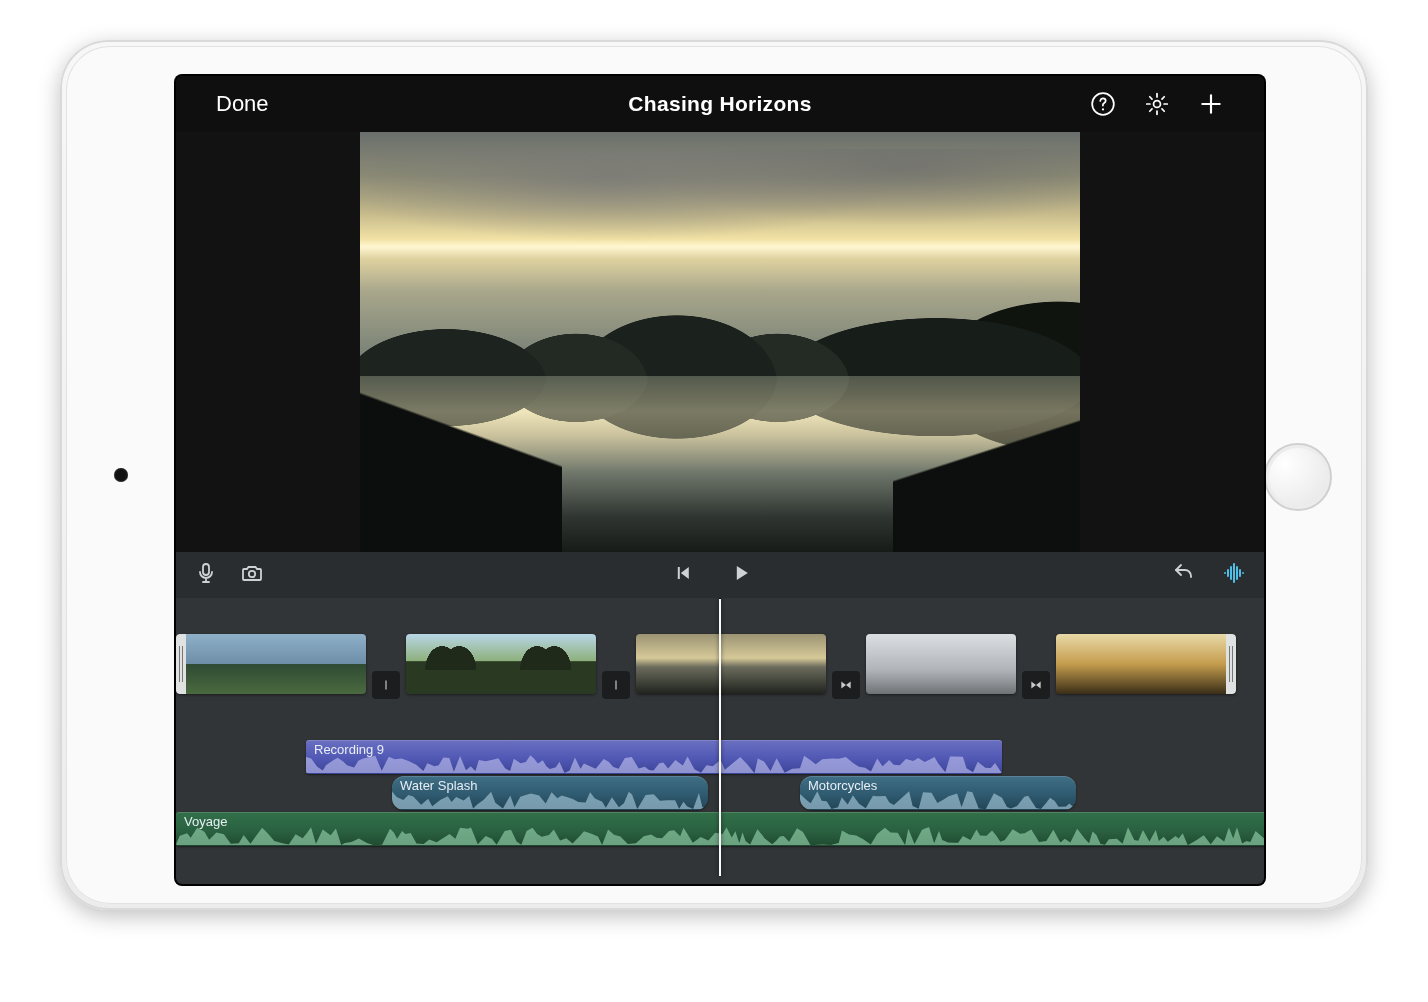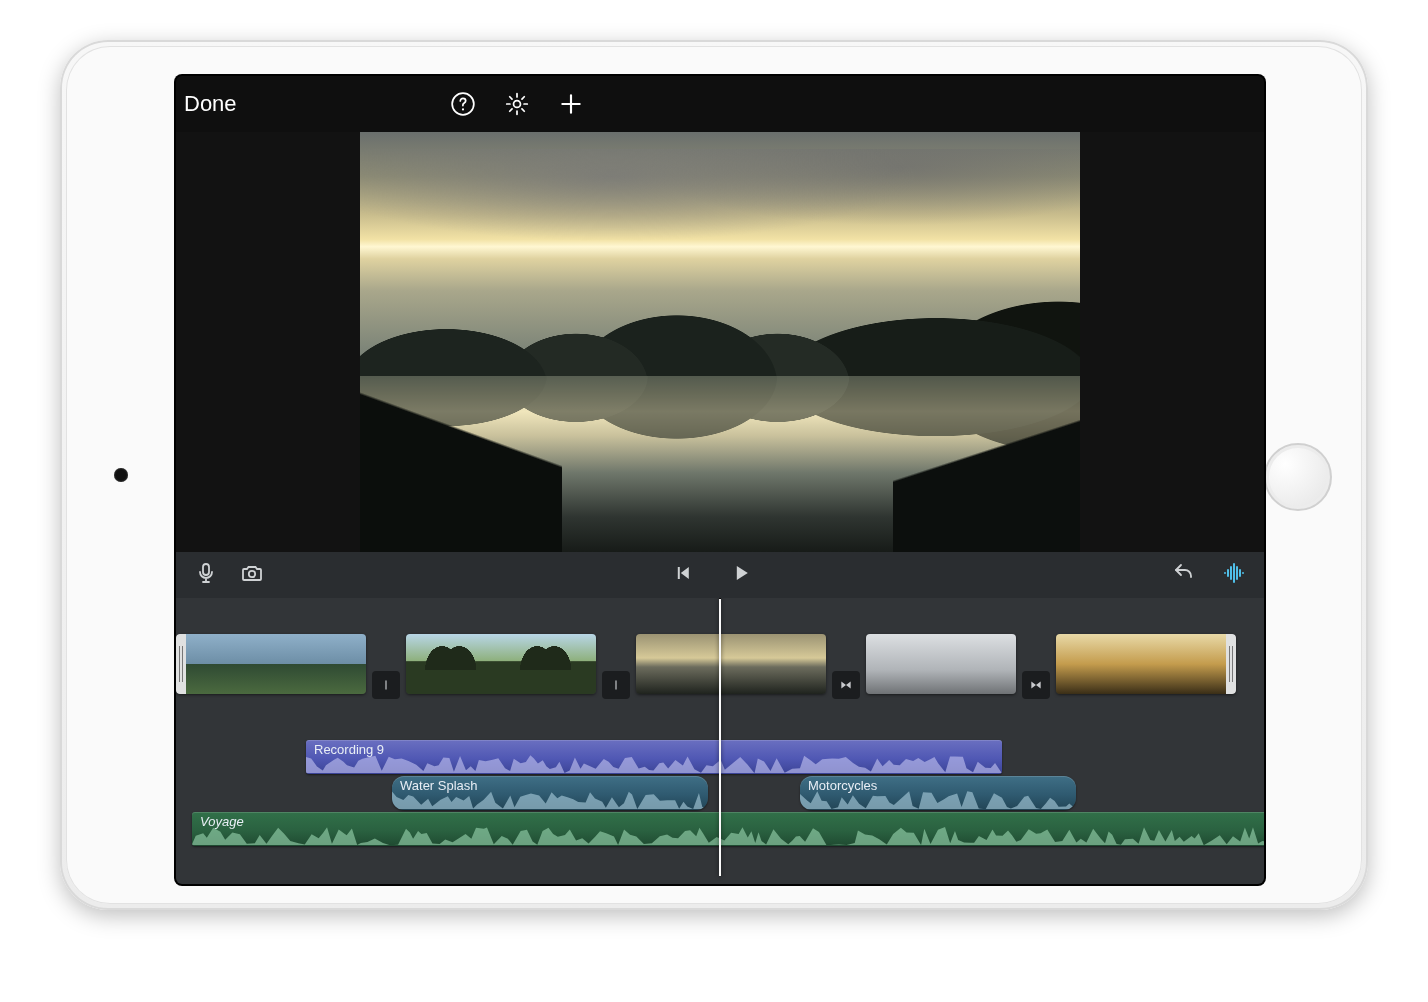--- a/index.html
+++ b/index.html
@@ -61,21 +61,21 @@
     overflow: hidden;
     box-shadow: 0 0 0 2px #000;
   }
   
   .nav {
     height: 56px;
     background: #0f0f0f;
     color: #fff;
     display: flex;
     align-items: center;
-    padding: 0 8px;
+    padding: 0 40px;
   }
   .nav .title-area { flex: 1; text-align: center; font-size: 21px; font-weight: 600; letter-spacing: .3px; }
   .nav .left-area { width: 200px; font-size: 22px; font-weight: 400; }
   .nav .right-area { width: 200px; display:flex; justify-content:flex-end; gap:28px; align-items:center; }
   .nav .icon-btn { color: #fff; display:flex; align-items:center; justify-content:center; }
   .nav svg { width: 26px; height: 26px; }
   
   .viewer {
     height: 420px;
     background: #121212;
@@ -264,20 +264,23 @@
   <div class="device-inner" data-interactable="false">
     <div class="camera-dot" data-interactable="false"></div>
     <div class="home-button" data-interactable="true"></div>
 
     <div class="screen" data-interactable="false">
 
       <div class="nav" data-interactable="false">
         <div class="left-area">
           <span data-interactable="true">Done</span>
         </div>
+        <div class="title-area">
+          <span data-interactable="false">Chasing Horizons</span>
+        </div>
         <div class="right-area">
           <span class="icon-btn" data-interactable="true">
             <svg viewBox="0 0 24 24" fill="none" stroke="currentColor" stroke-width="1.6">
                 <circle cx="12" cy="12" r="10"></circle>
                 <path d="M9.5 9.2c0-1.4 1.1-2.4 2.5-2.4s2.5 1 2.5 2.3c0 1-.6 1.6-1.6 2.2-.8.5-1 .9-1 1.7v.4" stroke-linecap="round"></path>
                 <circle cx="12" cy="17" r="1" fill="currentColor" stroke="none"></circle>
               </svg>
           </span>
           <span class="icon-btn" data-interactable="true">
             <svg viewBox="0 0 24 24" fill="none" stroke="currentColor" stroke-width="1.6">
@@ -413,21 +416,21 @@
                   <svg viewBox="0 0 300 20" preserveAspectRatio="none">
                     <path d="M0 20 L0.0 2.5 L4.4 7.9 L10.8 10.7 L15.5 5.9 L20.2 7.4 L27.7 15.5 L34.3 9.5 L38.2 17.0 L46.1 10.6 L53.0 7.2 L56.5 12.8 L60.9 7.8 L68.0 11.2 L73.3 6.8 L77.0 19.1 L80.8 15.2 L86.8 10.9 L94.1 2.6 L98.1 13.5 L105.3 19.2 L112.3 6.3 L116.3 17.9 L121.8 7.7 L126.2 6.2 L131.9 4.5 L139.7 6.3 L145.9 14.2 L151.5 3.2 L157.0 9.1 L161.1 6.4 L166.7 8.1 L172.1 10.1 L176.8 12.8 L183.8 13.2 L188.0 3.2 L192.7 9.3 L199.6 12.5 L203.0 18.5 L208.8 8.0 L215.4 17.9 L220.2 14.0 L224.8 2.8 L227.9 5.5 L232.9 19.6 L240.8 5.9 L248.5 5.2 L254.3 11.5 L261.4 11.1 L268.8 11.1 L272.6 19.4 L276.7 12.4 L280.3 17.2 L285.9 19.6 L291.4 3.9 L294.5 17.4 L300 20 Z" fill="#9fc3d2" opacity="0.85"></path>
                   </svg>
                 </div></div>
               <div class="audio-clip blue" data-interactable="true" style="left: 624px; width: 260px;"><span data-interactable="false">Motorcycles</span><div class="wave" data-interactable="false">
                   <svg viewBox="0 0 260 20" preserveAspectRatio="none">
                     <path d="M0 20 L0.0 4.9 L7.0 11.6 L10.1 13.9 L16.3 2.2 L20.4 11.6 L25.1 11.9 L29.7 19.6 L35.8 17.8 L39.3 8.1 L44.9 15.2 L49.8 6.1 L55.7 14.5 L61.9 19.0 L68.7 6.6 L72.7 7.1 L80.5 6.9 L84.2 13.3 L88.4 15.8 L95.5 9.0 L102.8 2.1 L106.1 16.7 L111.8 19.3 L115.9 3.1 L123.9 3.7 L129.4 13.8 L135.3 10.2 L140.0 7.0 L148.0 4.4 L152.2 17.6 L157.6 2.3 L162.4 3.1 L168.4 19.1 L174.9 19.9 L182.7 4.1 L190.3 8.7 L195.0 17.6 L198.6 19.2 L204.5 16.6 L211.3 7.5 L214.9 6.5 L222.4 18.6 L226.9 19.6 L231.7 13.9 L235.6 8.7 L239.9 11.8 L243.6 17.5 L250.6 17.1 L253.7 14.2 L260 20 Z" fill="#9fc3d2" opacity="0.85"></path>
                   </svg>
                 </div></div>
             </div>
-            <div class="audio-track" data-interactable="true" style="top: 214px; left: 16px; right: 0px; font-style: italic;">
+            <div class="audio-track" data-interactable="true" style="top: 214px; left: 0px; right: 0px;">
               <div class="audio-clip green" data-interactable="true" style="left: 0px; width: 1088px;"><span data-interactable="false">Voyage</span><div class="wave" data-interactable="false">
                   <svg viewBox="0 0 1088 20" preserveAspectRatio="none">
                     <path d="M0 20 L0.0 19.0 L3.7 10.5 L11.0 8.2 L14.6 12.6 L20.9 2.8 L28.0 6.6 L32.7 14.4 L39.8 7.3 L47.2 9.1 L54.0 18.3 L61.9 18.0 L66.7 9.9 L73.4 18.4 L78.8 10.8 L84.9 2.7 L90.8 8.7 L96.9 15.8 L104.9 17.8 L111.1 19.1 L117.9 9.0 L124.8 13.0 L129.1 7.8 L133.1 2.3 L137.9 18.4 L144.6 4.5 L149.3 7.8 L152.4 10.0 L157.6 3.5 L162.8 19.5 L166.4 17.7 L172.9 16.6 L180.2 13.3 L188.2 17.6 L195.3 19.9 L203.1 19.3 L210.9 3.6 L214.7 7.3 L217.9 13.4 L222.8 5.8 L226.1 8.9 L231.3 7.8 L237.0 18.2 L244.1 18.7 L249.6 14.3 L256.8 16.8 L263.8 12.6 L269.6 8.9 L275.3 13.5 L279.9 2.7 L287.6 3.8 L290.7 2.4 L297.4 19.0 L305.2 10.8 L311.3 13.4 L316.0 19.4 L323.9 5.9 L330.1 4.6 L335.7 16.1 L340.3 19.3 L345.5 6.0 L351.3 2.8 L355.9 8.8 L360.5 11.6 L367.6 9.8 L372.3 4.4 L378.5 15.3 L384.6 12.9 L390.8 18.2 L397.5 11.2 L402.1 6.1 L408.2 8.2 L415.9 11.2 L419.9 19.6 L425.8 4.4 L431.7 9.5 L437.9 11.2 L445.3 18.7 L453.2 17.8 L461.0 11.0 L468.2 9.2 L473.5 12.4 L479.0 12.9 L485.9 5.9 L490.9 5.1 L496.9 11.0 L500.1 2.7 L503.6 8.0 L509.3 17.3 L517.1 11.7 L524.7 15.1 L531.3 7.7 L538.7 8.9 L542.5 2.3 L547.7 12.3 L551.3 6.2 L555.1 17.7 L558.3 7.1 L561.3 15.7 L565.8 19.2 L573.0 4.1 L580.5 13.4 L587.6 18.9 L591.7 15.2 L595.2 11.2 L598.9 10.8 L604.2 16.4 L612.0 3.2 L617.9 6.9 L625.4 19.9 L632.5 19.4 L637.6 19.1 L645.1 19.5 L653.1 17.7 L656.3 5.5 L663.3 9.3 L670.4 10.2 L677.3 14.0 L684.7 19.2 L691.0 8.9 L698.6 2.7 L704.2 7.3 L711.3 7.7 L718.5 19.6 L721.7 3.6 L727.8 18.7 L735.2 4.7 L742.1 2.0 L747.2 17.8 L751.9 5.9 L755.1 14.6 L760.9 17.2 L766.8 17.3 L770.8 17.4 L775.5 10.7 L783.0 14.8 L788.9 4.4 L792.4 10.3 L798.8 10.6 L804.2 5.5 L808.3 10.2 L812.4 16.4 L816.8 14.7 L824.6 4.2 L831.9 8.5 L836.3 8.2 L842.9 4.3 L850.6 16.7 L857.7 15.8 L864.6 4.7 L871.6 17.1 L875.9 13.6 L881.4 17.2 L888.1 3.7 L895.7 13.5 L899.8 17.8 L903.3 6.4 L906.9 9.6 L911.2 18.6 L915.5 19.3 L919.4 13.9 L927.3 13.6 L932.8 18.3 L938.2 2.3 L944.4 14.8 L948.4 15.5 L952.9 4.9 L959.3 16.1 L965.6 4.9 L968.6 15.7 L973.3 11.6 L977.4 16.5 L985.1 10.7 L988.1 13.3 L992.1 8.2 L997.1 19.8 L1005.1 15.1 L1012.9 10.1 L1019.7 19.0 L1025.9 11.1 L1033.0 16.1 L1037.6 2.5 L1041.9 13.3 L1045.6 2.3 L1050.7 18.1 L1054.9 15.6 L1058.8 16.7 L1063.9 5.9 L1071.1 12.1 L1076.0 17.3 L1082.1 13.8 L1087.3 14.8 L1088 20 Z" fill="#8fcaa4" opacity="0.85"></path>
                   </svg>
                 </div></div>
             </div>
           </div>
       </div>
 
     </div>

